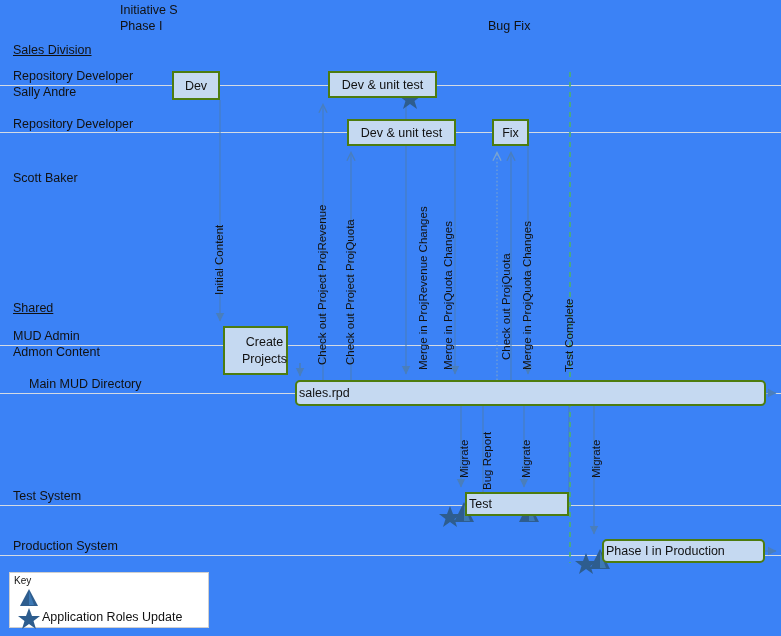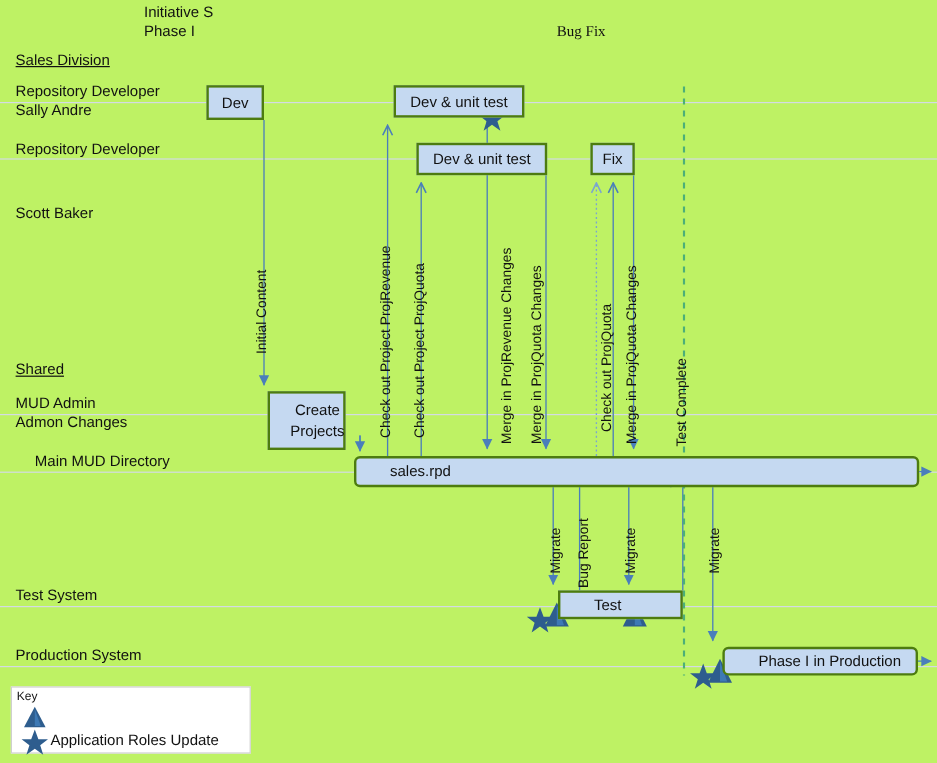--- a/index.html
+++ b/index.html
@@ -1,54 +1,54 @@
 <!DOCTYPE html>
 <html><head>
 <meta charset="utf-8">
 <style>
   html,body{margin:0;padding:0;background:#ffffff;}
   body{font-family:"Liberation Sans", sans-serif;color:#000;}
-  #canvas{position:relative;width:781px;height:636px;overflow:hidden;background:#bef264;}
+  #canvas{position:relative;width:781px;height:636px;overflow:hidden;background:#3b82f6;}
   .lbl{position:absolute;font-size:12.5px;line-height:15.5px;color:#111;white-space:nowrap;}
   .lbl.bold{font-weight:normal;text-decoration:underline;}
   .title{position:absolute;font-size:12.5px;line-height:15.5px;color:#111;white-space:nowrap;}
   .rowline{position:absolute;height:1px;background:#d3dbe4;}
   .box{position:absolute;background:#c5d9f1;border:2px solid #4d7c0f;
        display:flex;align-items:center;justify-content:center;
        font-size:12.5px;color:#111;box-sizing:border-box;}
-  .box.left{justify-content:flex-start;padding-left:28px;}
+  .box.left{justify-content:flex-start;padding-left:2px;}
   .box.round{border-radius:5px;}
   .vtext{position:absolute;font-size:11.5px;color:#111;white-space:nowrap;
          transform-origin:0 0;transform:rotate(-90deg);}
   svg.overlay{position:absolute;left:0;top:0;width:781px;height:636px;pointer-events:none;}
   .keybox{position:absolute;border:1px solid #cfcfcf;background:#fff;box-sizing:border-box;}
   .keytitle{position:absolute;font-size:10px;color:#111;}
   .keyitem{position:absolute;font-size:12.5px;color:#111;white-space:nowrap;}
 </style>
 </head>
 <body>
 
 <div id="canvas">
 
   <div class="title" style="left:120px;top:3px;">Initiative S</div>
   <div class="title" style="left:120px;top:19px;">Phase I</div>
-  <div class="title" style="left:464px;top:19px;font-family:Liberation Serif, serif;">Bug Fix</div>
+  <div class="title" style="left:488px;top:19px;">Bug Fix</div>
 
   <div class="lbl bold" style="left:13px;top:43px;">Sales Division</div>
 
   <div class="lbl" style="left:13px;top:69px;">Repository Developer</div>
   <div class="lbl" style="left:13px;top:85px;">Sally Andre</div>
 
   <div class="lbl" style="left:13px;top:117px;">Repository Developer</div>
   <div class="lbl" style="left:13px;top:133px;margin-top:38px;">Scott Baker</div>
 
   <div class="lbl bold" style="left:13px;top:301px;">Shared</div>
 
   <div class="lbl" style="left:13px;top:329px;">MUD Admin</div>
-  <div class="lbl" style="left:13px;top:345px;">Admon Changes</div>
+  <div class="lbl" style="left:13px;top:345px;">Admon Content</div>
 
   <div class="lbl" style="left:29px;top:377px;">Main MUD Directory</div>
   <div class="lbl" style="left:13px;top:489px;">Test System</div>
   <div class="lbl" style="left:13px;top:539px;">Production System</div>
 
   <div class="rowline" style="left:0;top:85px;width:781px;"></div>
   <div class="rowline" style="left:0;top:132px;width:781px;"></div>
   <div class="rowline" style="left:0;top:345px;width:781px;"></div>
   <div class="rowline" style="left:0;top:393px;width:781px;"></div>
   <div class="rowline" style="left:0;top:505px;width:781px;"></div>

